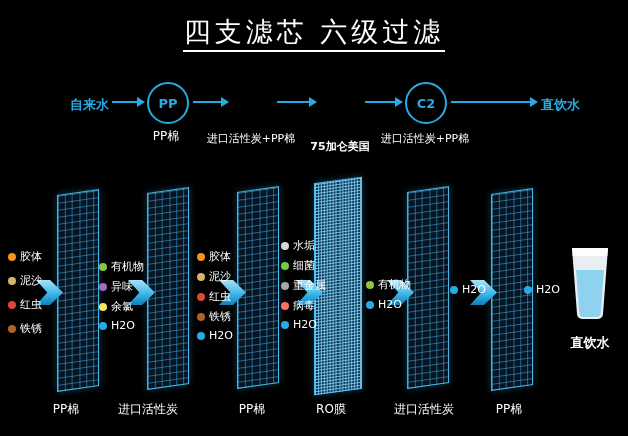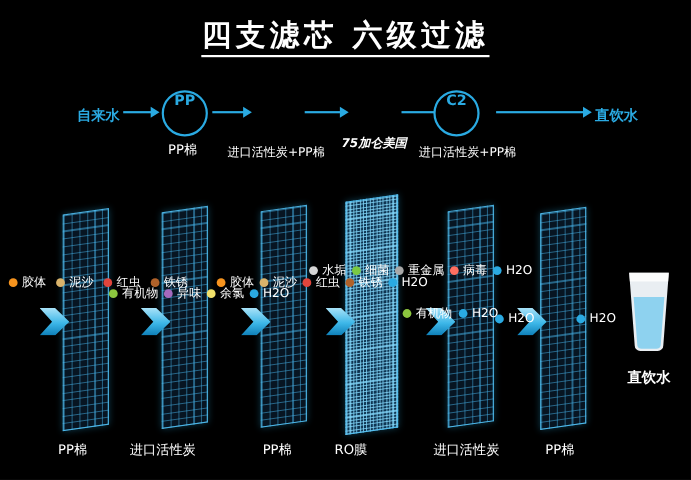--- a/index.html
+++ b/index.html
@@ -2,48 +2,48 @@
 <html><head>
 <meta charset="utf-8">
 <style>
   html,body{margin:0;padding:0;background:#111;}
   .stage{
     position:relative;width:628px;height:436px;background:#000;overflow:hidden;
     font-family:"DejaVu Sans","Liberation Sans",sans-serif;
   }
   
   .title{position:absolute;top:14px;left:0;right:0;text-align:center;
-    color:#fff;font-size:27px;font-weight:bold;letter-spacing:4px;}
+    color:#fff;font-size:27px;font-weight:normal;letter-spacing:4px;}
   .title-underline{position:absolute;top:50px;left:193px;width:250px;height:2px;background:#fff;}
   
   .title-underline{left:50%;transform:translateX(-50%);width:262px;}
 
   
   .flow-label{position:absolute;color:#2aaae2;font-size:13px;font-weight:bold;}
   .src{left:70px;top:96px;}
   .dst{left:541px;top:96px;}
   .circle{position:absolute;width:38px;height:38px;border:2px solid #2aaae2;border-radius:50%;
     color:#2aaae2;font-size:13px;font-weight:bold;background:#000;
-    display:flex;align-items:flex-start;justify-content:center;}
+    display:flex;align-items:center;justify-content:center;}
   .c-pp{left:147px;top:82px;}
   .c-cto{left:231px;top:82px;}
   .c-ro{left:319px;top:82px;}
-  .c-c2{left:394px;top:82px;}
+  .c-c2{left:405px;top:82px;}
   .s-arrow{position:absolute;height:2px;background:#2aaae2;top:101px;}
   .s-arrow::after{content:"";position:absolute;right:-7px;top:-4px;
     border-left:8px solid #2aaae2;border-top:5px solid transparent;border-bottom:5px solid transparent;}
   .sa1{left:112px;width:26px;}
   .sa2{left:193px;width:29px;}
   .sa3{left:277px;width:33px;}
   .sa4{left:365px;width:31px;}
   .sa5{left:451px;width:80px;}
   .cap{position:absolute;color:#fff;font-size:11px;text-align:center;line-height:1.35;}
   .cap0{left:138px;top:128px;width:56px;font-size:12px;}
   .cap1{left:194px;top:132px;width:114px;}
-  .cap2{left:302px;top:124px;width:76px;font-weight:bold;font-style:italic;}
+  .cap2{left:302px;top:140px;width:76px;font-weight:bold;}
   .cap3{left:368px;top:132px;width:114px;}
 
   
   .panel{position:absolute;width:40px;height:195px;
     border:1px solid rgba(80,190,240,.9);
     background-color:rgba(8,25,40,.85);
     background-image:
       repeating-linear-gradient(to right, rgba(70,180,235,.5) 0px, rgba(70,180,235,.5) 1px, transparent 1px, transparent 7px),
       repeating-linear-gradient(to bottom, rgba(70,180,235,.5) 0px, rgba(70,180,235,.5) 1px, transparent 1px, transparent 7px);
     transform:skewY(-8deg);
@@ -53,30 +53,30 @@
     background-image:
       repeating-linear-gradient(to right, rgba(130,215,250,.8) 0px, rgba(130,215,250,.8) 1px, transparent 1px, transparent 3px),
       repeating-linear-gradient(to bottom, rgba(130,215,250,.8) 0px, rgba(130,215,250,.8) 1px, transparent 1px, transparent 3px);}
   .p1{left:57px;top:192px;}
   .p2{left:147px;top:190px;}
   .p3{left:237px;top:189px;}
   .p4{left:314px;top:180px;width:46px;height:210px;}
   .p5{left:407px;top:189px;}
   .p6{left:491px;top:191px;}
   .blabel{position:absolute;top:401px;width:80px;text-align:center;color:#fff;font-size:12px;}
-  .bl1{left:26px;}.bl2{left:108px;}.bl3{left:212px;}.bl4{left:279px;}.bl5{left:384px;}.bl6{left:469px;}
+  .bl1{left:26px;}.bl2{left:108px;}.bl3{left:212px;}.bl4{left:291px;}.bl5{left:384px;}.bl6{left:469px;}
 
   
   .big-arrow{position:absolute;top:280px;width:27px;height:25px;
     background:linear-gradient(180deg,#a8e2f8 0%,#3db7e8 55%,#0e7fb8 100%);
     clip-path:polygon(0% 0%,52% 0%,100% 50%,52% 100%,0% 100%,42% 50%);}
   .ba1{left:36px;}.ba2{left:128px;}.ba3{left:219px;}.ba4{left:296px;}.ba5{left:387px;}.ba6{left:470px;}
 
   
-  .pgroup{position:absolute;display:flex;}
+  .pgroup{position:absolute;display:flex;flex-direction:column;}
   .g1{left:8px;top:249px;gap:9px;}
   .g2{left:99px;top:259px;gap:5px;}
   .g3{left:197px;top:249px;gap:5px;}
   .g4{left:281px;top:238px;gap:5px;}
   .g5{left:366px;top:277px;gap:6px;}
   .g6{left:450px;top:283px;gap:5px;}
   .g7{left:524px;top:283px;gap:5px;}
   .pitem{display:flex;align-items:center;gap:4px;color:#fff;font-size:11px;white-space:nowrap;}
   .dot{width:8px;height:8px;border-radius:50%;flex:0 0 8px;}
 

